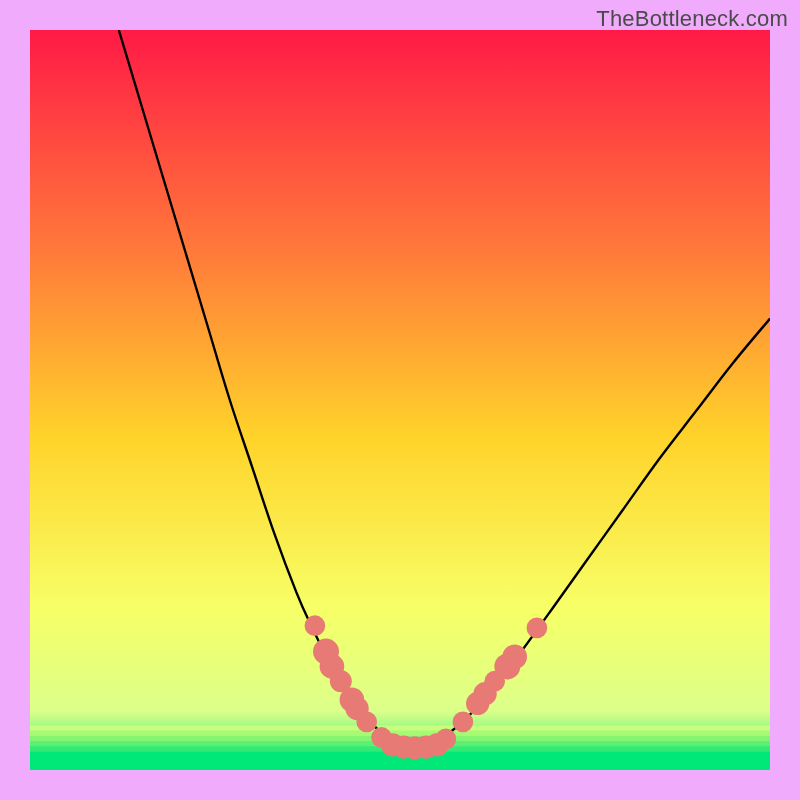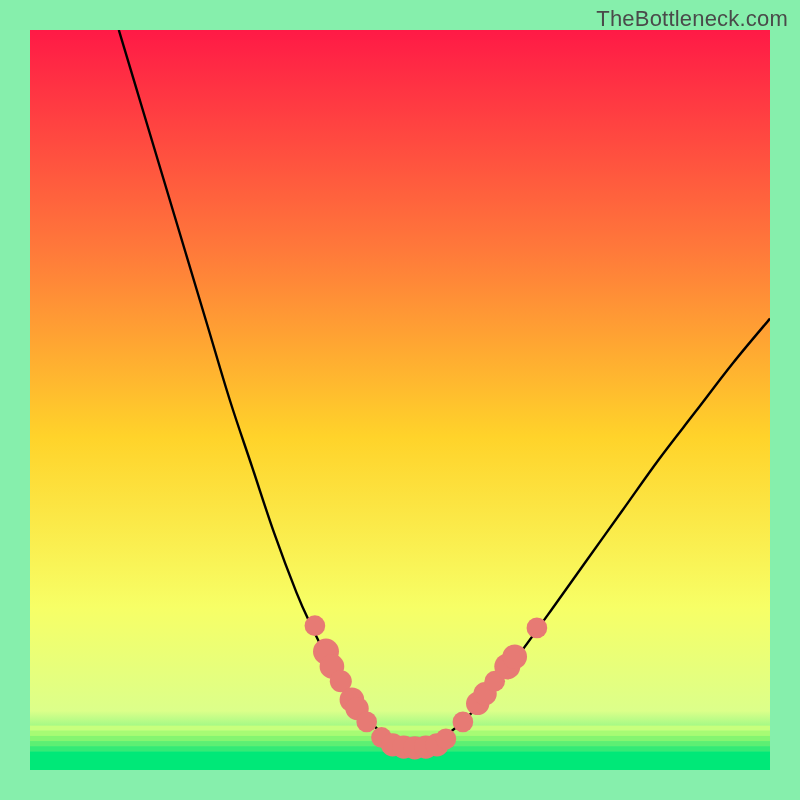--- a/index.html
+++ b/index.html
@@ -8,21 +8,21 @@
     background: #000;
     width: 800px;
     height: 800px;
     overflow: hidden;
     font-family: Arial, Helvetica, sans-serif;
   }
   .frame {
     position: relative;
     width: 800px;
     height: 800px;
-    background: #86efac;
+    background: #f0abfc;
   }
   .plot {
     position: absolute;
     left: 30px;
     top: 30px;
     width: 740px;
     height: 740px;
   }
   .watermark {
     position: absolute;

